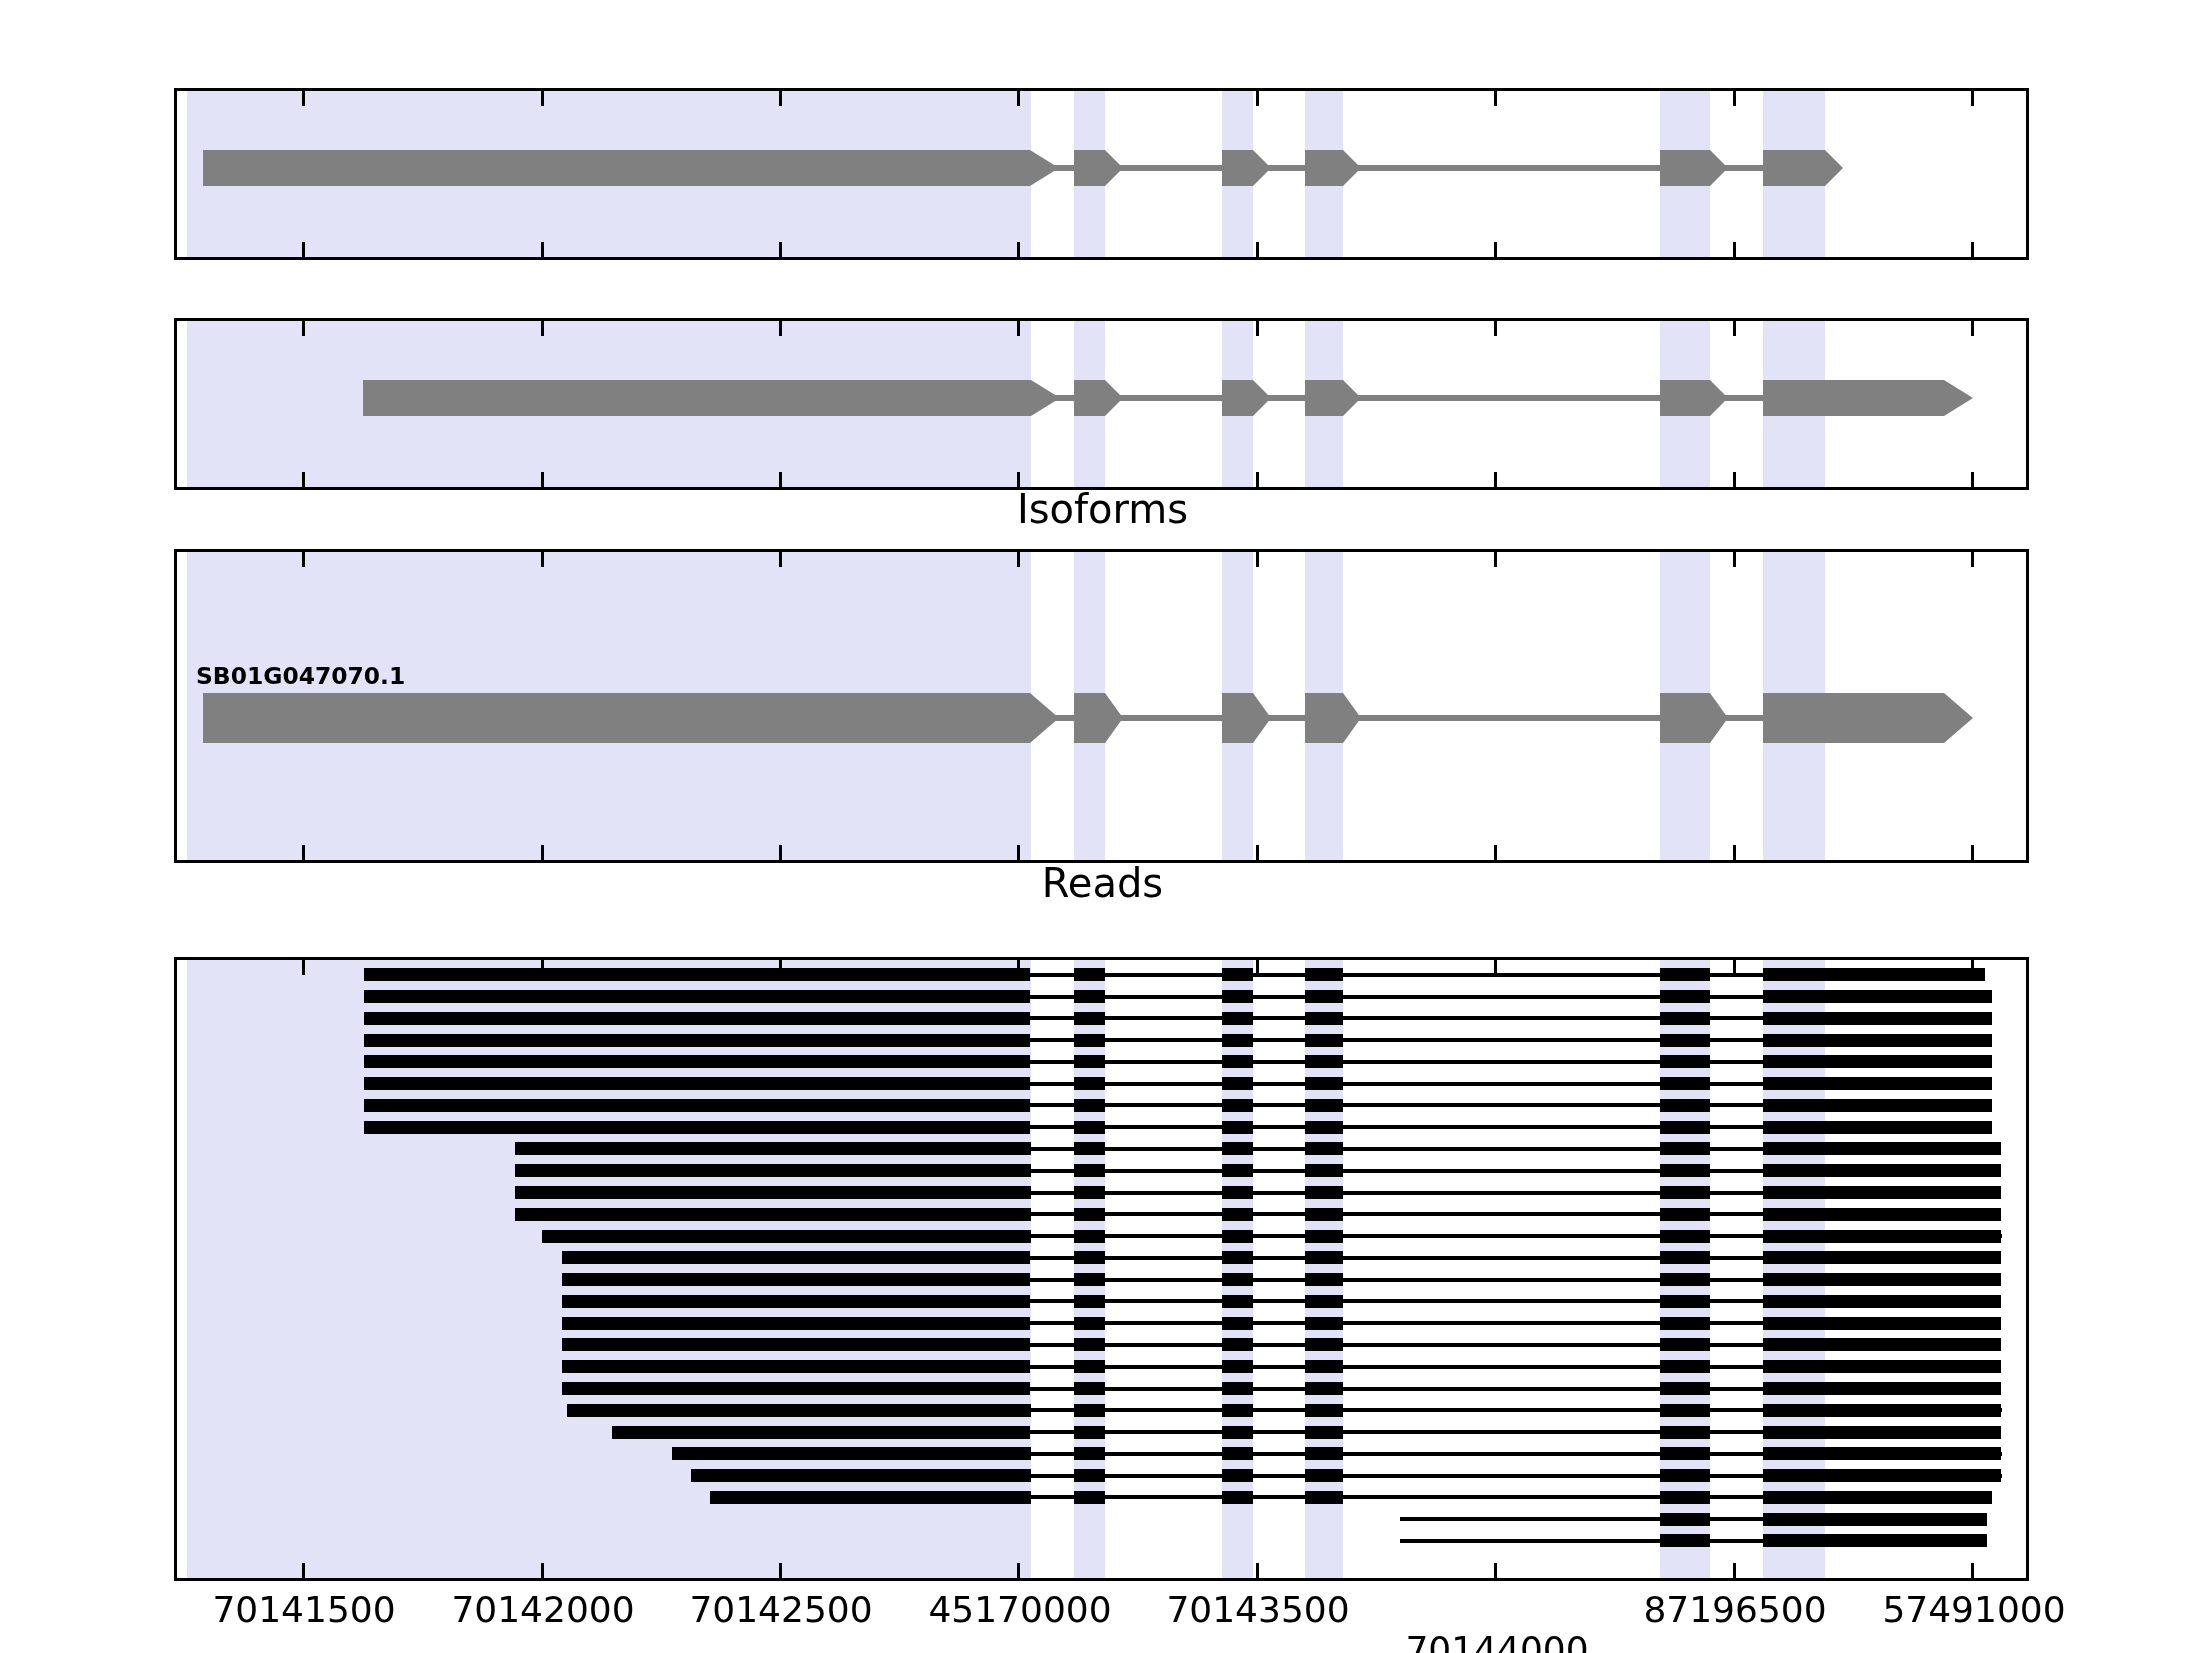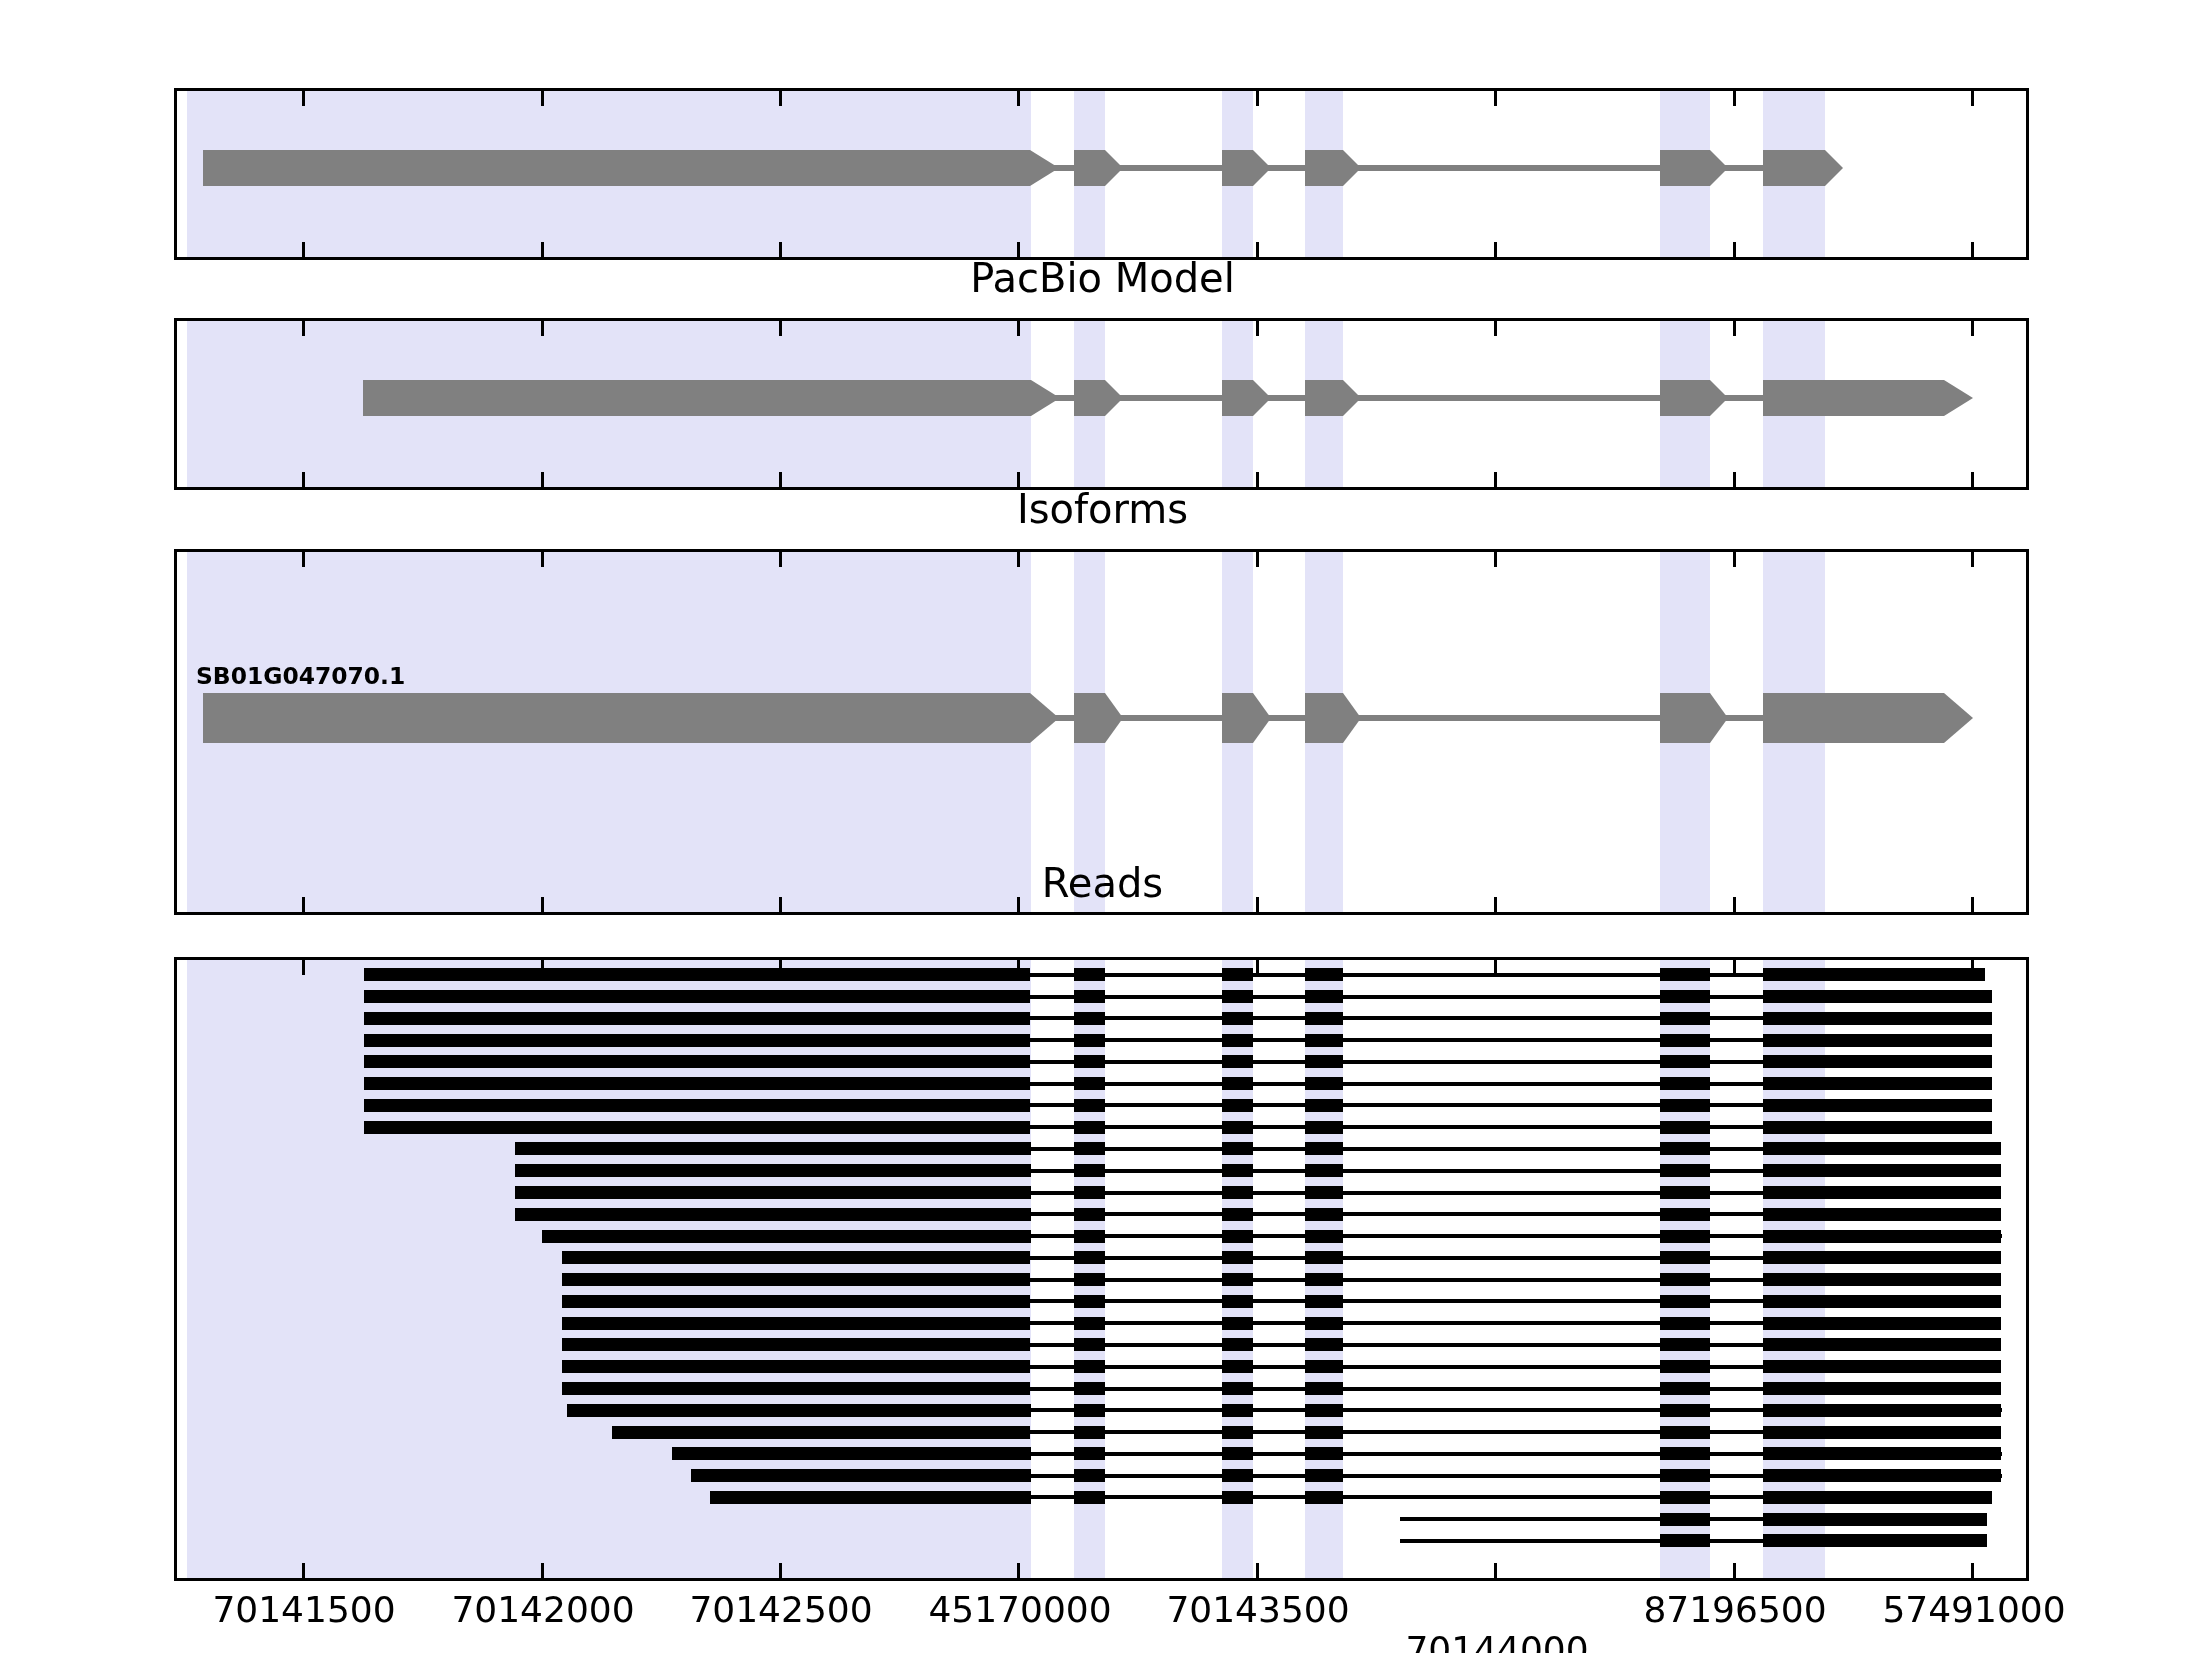--- a/index.html
+++ b/index.html
@@ -101,21 +101,20 @@
       <div class="tick-bot" style="left: 1794px;"></div>
       <div class="intron" style="left: 26px; width: 1622px; top: 74px;"></div>
       <div class="exon bigarrow" style="left: 26px; width: 856px; top: 59px; height: 36px;"></div>
       <div class="exon arrow" style="left: 897px; width: 49px; top: 59px; height: 36px;"></div>
       <div class="exon arrow" style="left: 1045px; width: 49px; top: 59px; height: 36px;"></div>
       <div class="exon arrow" style="left: 1128px; width: 56px; top: 59px; height: 36px;"></div>
       <div class="exon arrow" style="left: 1483px; width: 68px; top: 59px; height: 36px;"></div>
       <div class="exon arrow" style="left: 1586px; width: 80px; top: 59px; height: 36px;"></div>
     </div>
 
-  <div class="panel-title title-sub" style="top:255px;">PacBio Model</div>
   <div class="axes" id="ax2" style="left:174px;top:318px;width:1855px;height:172px;">
       <div class="band" style="left: 9.5px; width: 844px;"></div>
       <div class="band" style="left: 897px; width: 31px;"></div>
       <div class="band" style="left: 1045px; width: 31px;"></div>
       <div class="band" style="left: 1128px; width: 38px;"></div>
       <div class="band" style="left: 1483px; width: 50px;"></div>
       <div class="band" style="left: 1586px; width: 62px;"></div>
       <div class="tick-top" style="left: 125px;"></div>
       <div class="tick-bot" style="left: 125px;"></div>
       <div class="tick-top" style="left: 364px;"></div>
@@ -135,21 +134,21 @@
       <div class="intron" style="left: 186px; width: 1581px; top: 74px;"></div>
       <div class="exon bigarrow" style="left: 186px; width: 697px; top: 59px; height: 36px;"></div>
       <div class="exon arrow" style="left: 897px; width: 49px; top: 59px; height: 36px;"></div>
       <div class="exon arrow" style="left: 1045px; width: 49px; top: 59px; height: 36px;"></div>
       <div class="exon arrow" style="left: 1128px; width: 56px; top: 59px; height: 36px;"></div>
       <div class="exon arrow" style="left: 1483px; width: 68px; top: 59px; height: 36px;"></div>
       <div class="exon bigarrow" style="left: 1586px; width: 210px; top: 59px; height: 36px;"></div>
     </div>
 
   <div class="panel-title title-sub" style="top:486px;">Isoforms</div>
-  <div class="axes" id="ax3" style="left:174px;top:549px;width:1855px;height:366px;">
+  <div class="axes" id="ax3" style="left:174px;top:549px;width:1855px;height:314px;">
       <div class="band" style="left: 9.5px; width: 844px;"></div>
       <div class="band" style="left: 897px; width: 31px;"></div>
       <div class="band" style="left: 1045px; width: 31px;"></div>
       <div class="band" style="left: 1128px; width: 38px;"></div>
       <div class="band" style="left: 1483px; width: 50px;"></div>
       <div class="band" style="left: 1586px; width: 62px;"></div>
       <div class="tick-top" style="left: 125px;"></div>
       <div class="tick-bot" style="left: 125px;"></div>
       <div class="tick-top" style="left: 364px;"></div>
       <div class="tick-bot" style="left: 364px;"></div>

